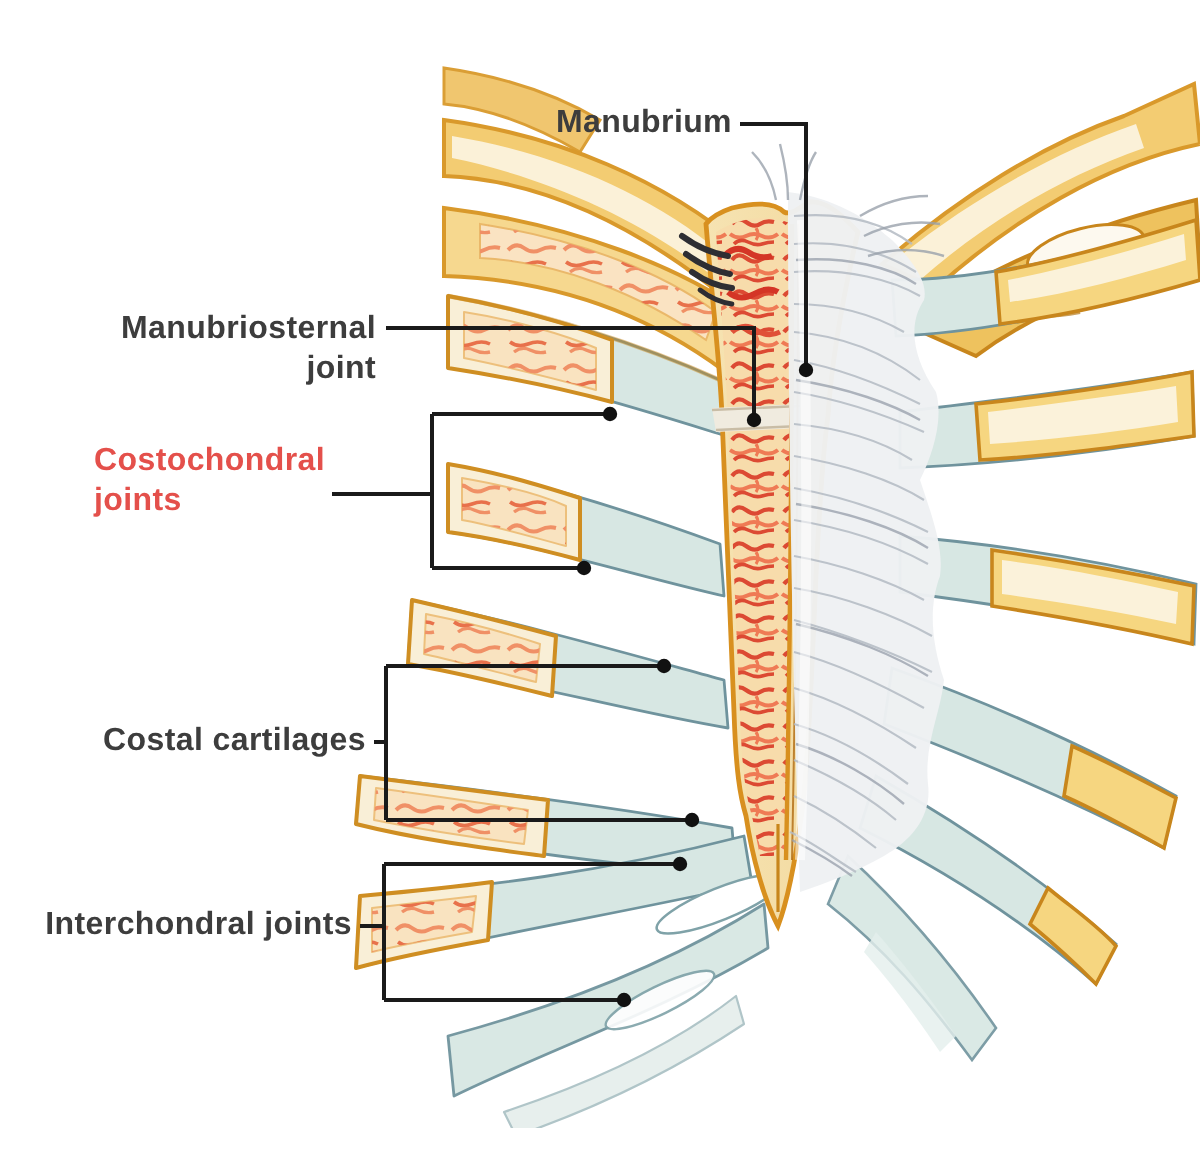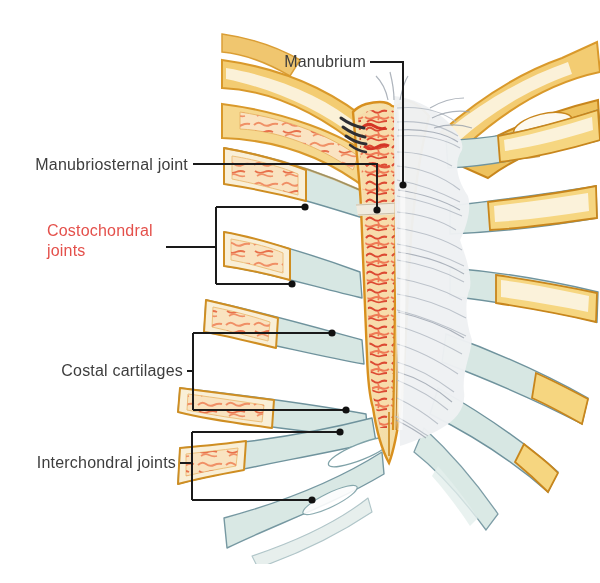--- a/index.html
+++ b/index.html
@@ -1,18 +1,18 @@
 <!DOCTYPE html>
 <html><head>
 <meta charset="utf-8">
 <style>
   html,body{margin:0;padding:0;background:#fff;}
   .figure{
     position:relative;width:600px;height:564px;background:#ffffff;
-    font-family:"Liberation Sans",sans-serif;overflow:hidden;
+    font-family:"Liberation Sans",sans-serif;overflow:hidden;font-weight:bold;
   }
   .lbl{
     position:absolute;font-size:16px;line-height:1.28;color:#3d3d3d;
     letter-spacing:.2px;
   }
   .lbl-right{text-align:right;}
   .lbl-red{color:#e4504b;}
   svg{position:absolute;left:0;top:0;}
 </style>
 </head>

